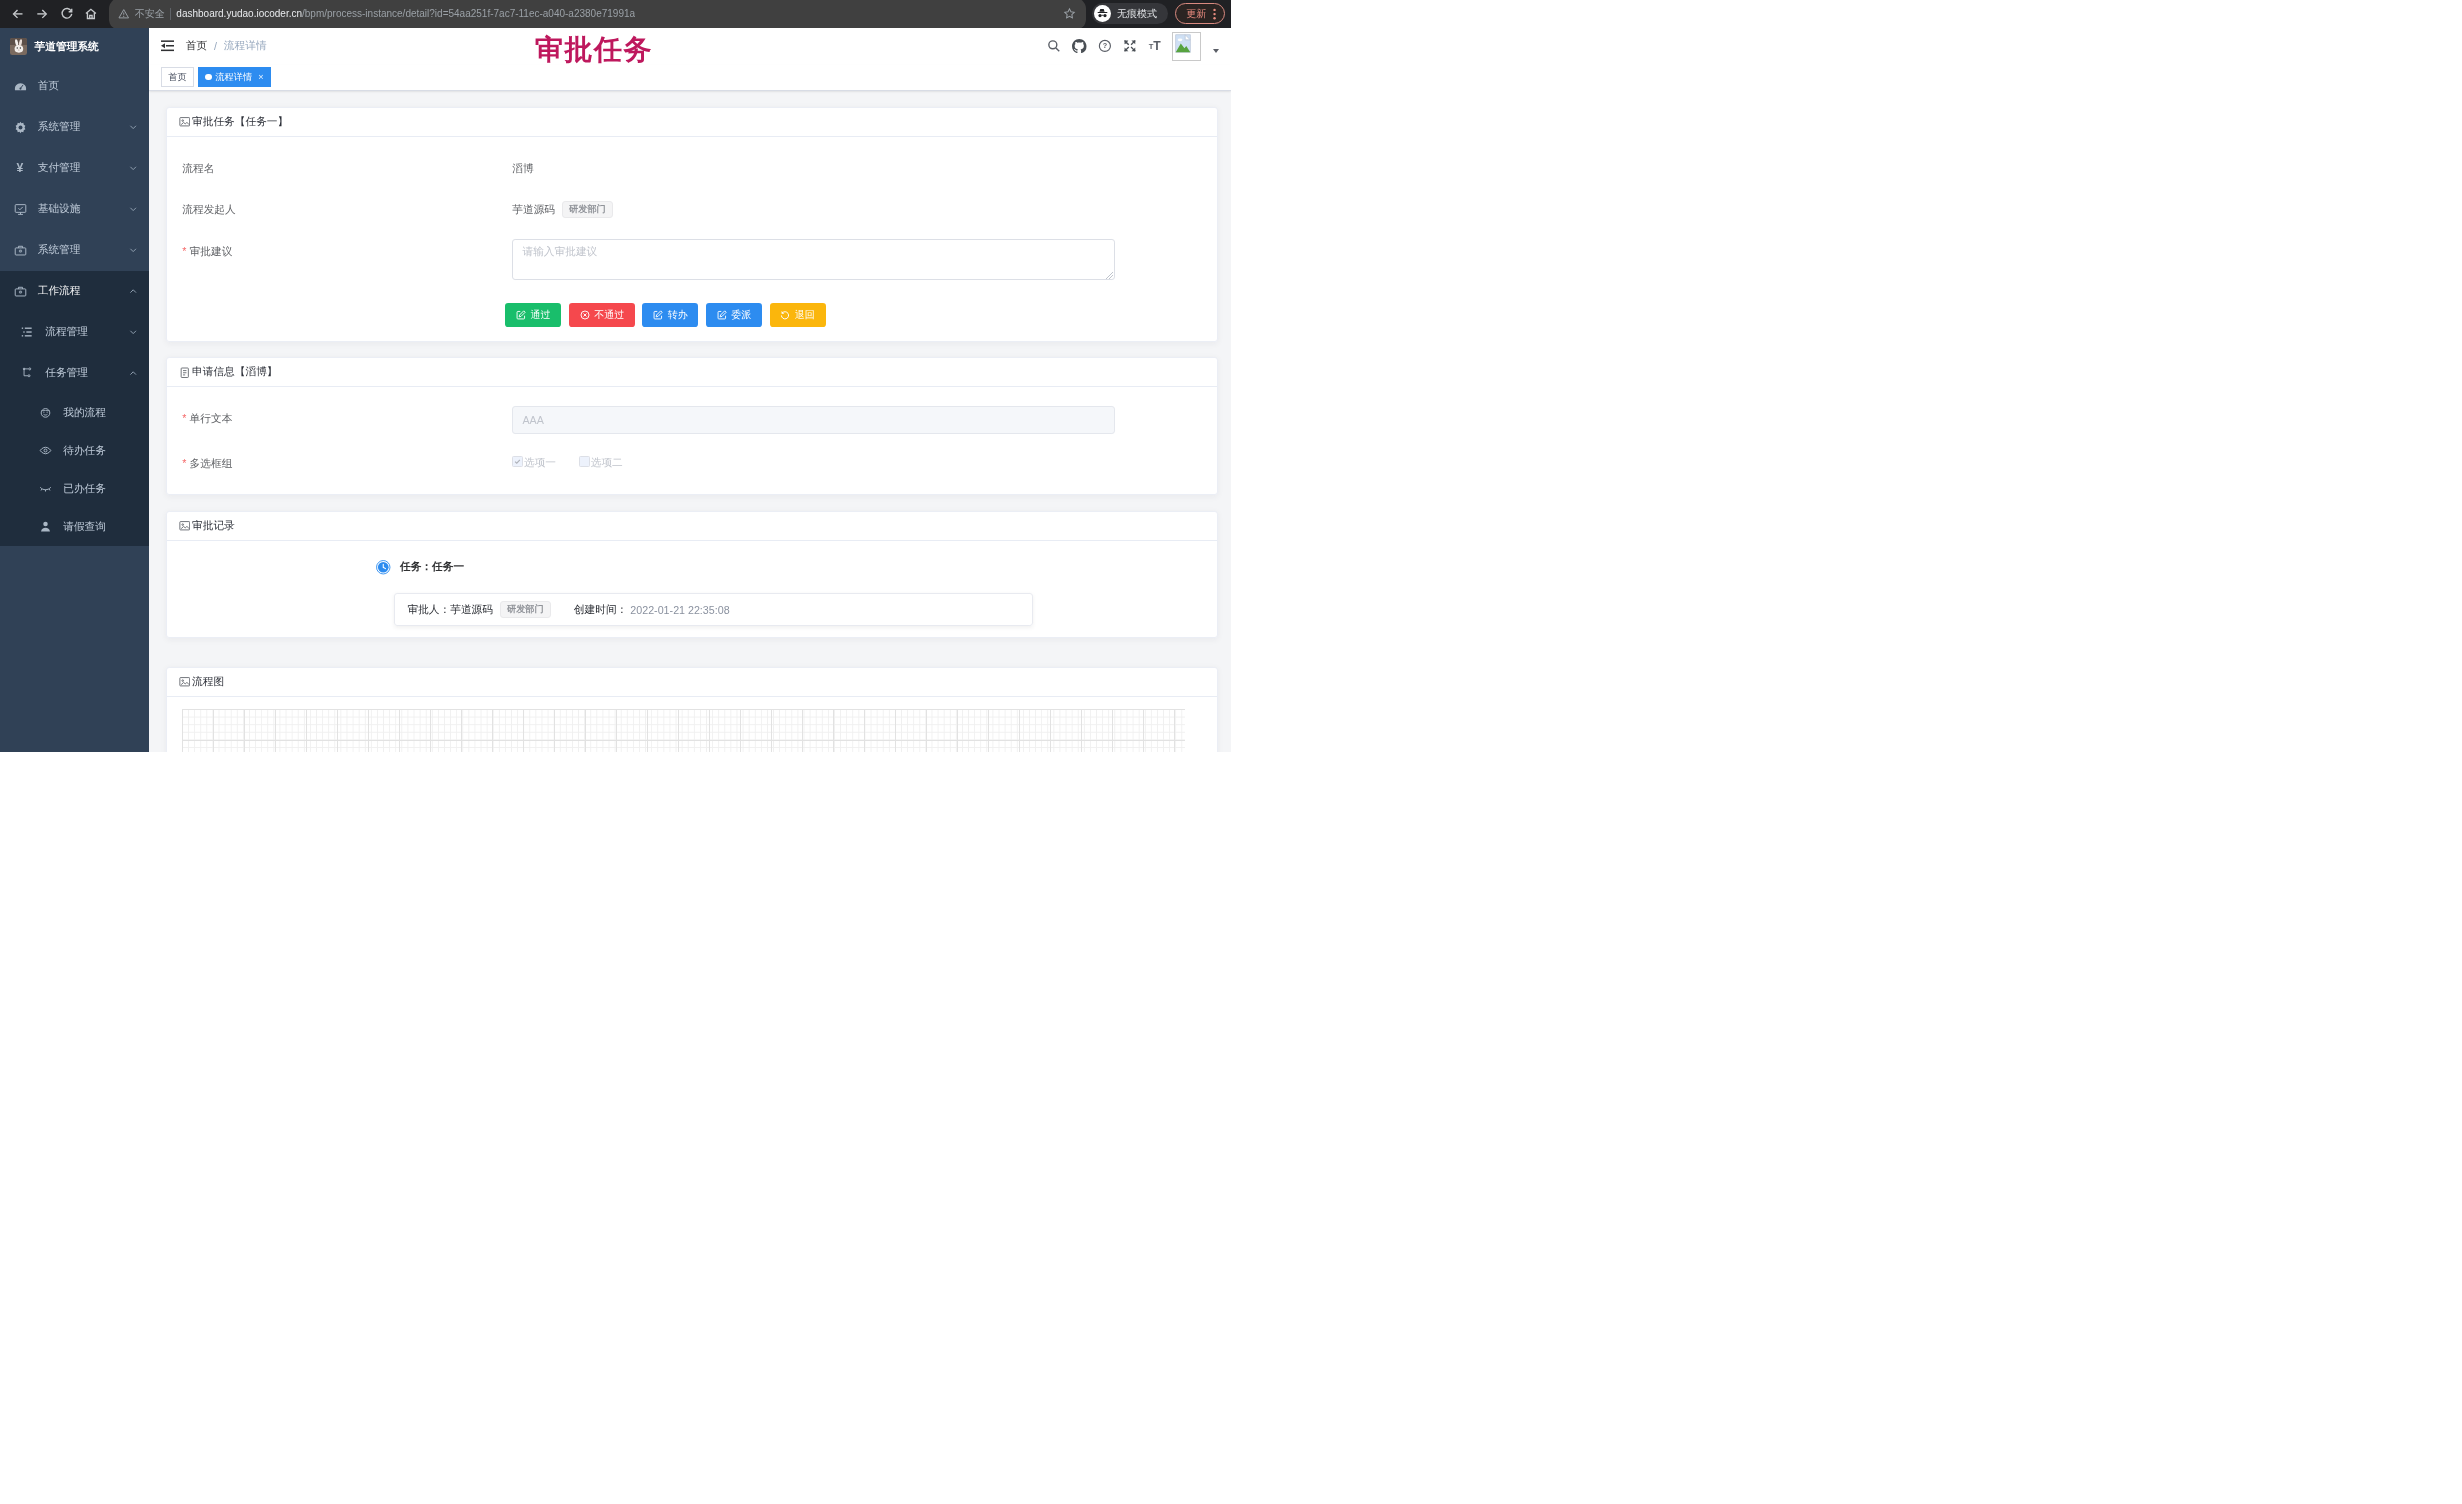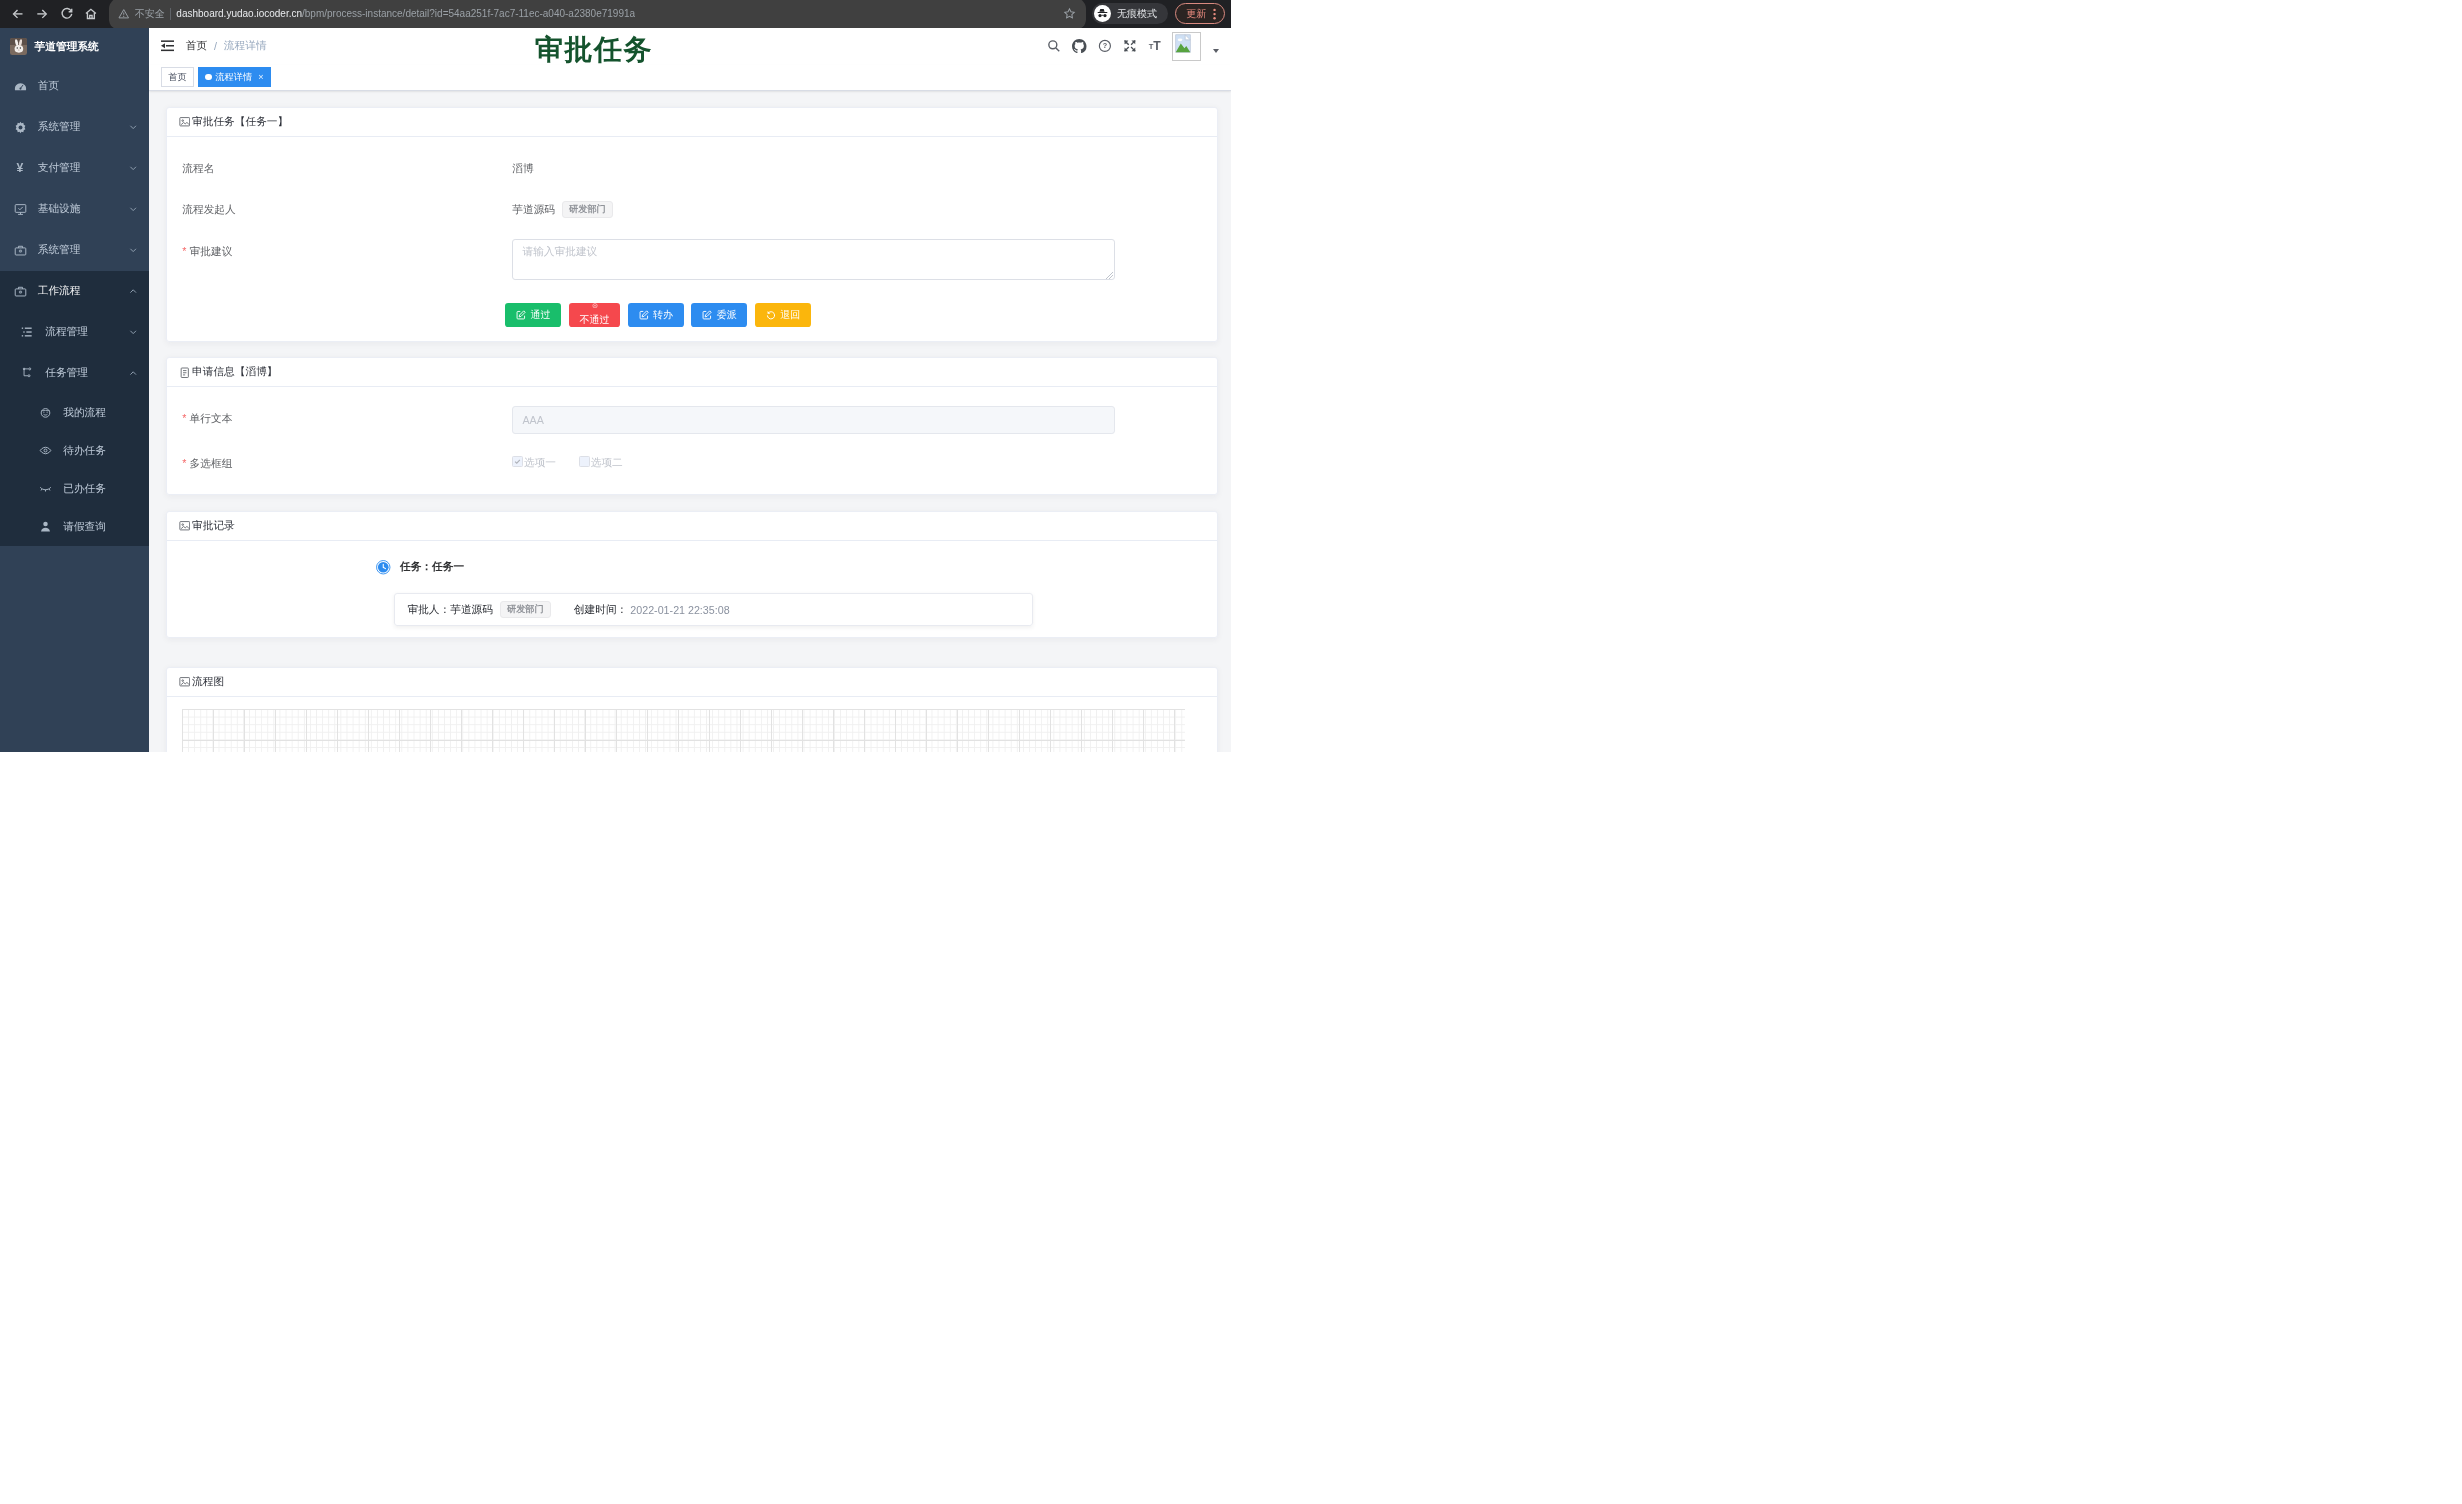--- a/index.html
+++ b/index.html
@@ -43,21 +43,21 @@
   .crumb .sep { color:#97a8be; margin:0 6.9px; }
   .crumb .c2 { color:#97a8be; }
   .nav-right { margin-left:auto; display:flex; align-items:center; gap:11.5px; color:#5a5e66; }
   .nav-right .nico { display:flex; align-items:center; }
   .tt { display:flex; align-items:baseline; font-weight:bold; color:#5a5e66; }
   .tt .small { font-size:7.6px; }
   .tt .big { font-size:12.2px; }
   .avatar { width:29px; height:29px; border:0.8px solid #c9c9c9; background:#fff; padding:1.5px; }
   .caret-down { width:0; height:0; border-left:3.8px solid transparent; border-right:3.8px solid transparent; border-top:4.6px solid #5a5e66; margin-top:10.7px; }
 
-  .red-note { position:absolute; left:386px; top:3.8px; font-size:28px; font-weight:bold; color:#14532d; z-index:9; letter-spacing:1.5px; }
+  .red-note { position:absolute; left:386px; top:3.8px; font-size:28px; font-weight:bold; color:#be185d; z-index:9; letter-spacing:1.5px; }
 
   
   .tags { height:26px; background:#fff; border-bottom:0.8px solid #d8dce5; box-shadow:0 0.8px 2.3px 0 rgba(0,0,0,.12); display:flex; align-items:center; padding:0 12.2px; gap:4.6px; flex-shrink:0; position:relative; z-index:2; }
   .tag { height:20px; border:0.8px solid #d8dce5; background:#fff; color:#495060; font-size:9.2px; display:flex; align-items:center; gap:3.8px; padding:0 6.1px; cursor:pointer; }
   .tag.active { background:#2d8cf0; border-color:#2d8cf0; color:#fff; }
   .tag .dot { width:6.1px; height:6.1px; border-radius:50%; background:#fff; }
   .tag .x { font-size:9.2px; margin-left:2.3px; opacity:.9; }
 
   
   .content { flex:1; padding:16px 13px 0 17px; overflow:hidden; }
@@ -75,21 +75,21 @@
 
   .ta-wrap { position:relative; }
   textarea.el-textarea { width:603px; height:41px; border:0.8px solid #dcdfe6; border-radius:3.1px; padding:5.4px 9.2px; font-family:inherit; font-size:10.7px; color:#606266; resize:none; background:#fff; }
   textarea.el-textarea::placeholder { color:#c0c4cc; }
   .ta-grip { position:absolute; right:2.3px; bottom:3.8px; width:6.9px; height:6.9px;
     background:linear-gradient(135deg, transparent 0 45%, #bfc4cc 45% 52%, transparent 52% 70%, #bfc4cc 70% 77%, transparent 77%); }
 
   .btn-row { margin-left:323px; padding:3.1px 0 6.9px 0; display:flex; }
   .btn { height:24px; border:none; border-radius:3.1px; color:#fff; font-size:10px; font-family:inherit; display:inline-flex; align-items:center; gap:4.6px; padding:0 10.7px; margin-right:7.6px; cursor:pointer; }
   .btn-success { background:#19be6b; }
-  .btn-danger  { background:#f5484d;flex-direction:column; }
+  .btn-danger  { background:#f5484d; }
   .btn-primary { background:#2d8cf0; }
   .btn-warning { background:#fbb60c; }
 
   input.el-input-dis { width:603px; height:27.5px; background:#f5f7fa; border:0.8px solid #e4e7ed; border-radius:3.1px; color:#c0c4cc; font-size:10.7px; font-family:inherit; padding:0 9.2px; }
 
   .cb-group { display:flex; align-items:center; gap:23px; height:24.5px; }
   .cb { display:flex; align-items:flex-start; gap:1px; color:#c0c4cc; font-size:10.7px; }
   .cb-box { width:10.7px; height:10.7px; border:0.8px solid #dcdfe6; border-radius:1.5px; background:#edf2fc; display:flex; align-items:center; justify-content:center; }
 
   

